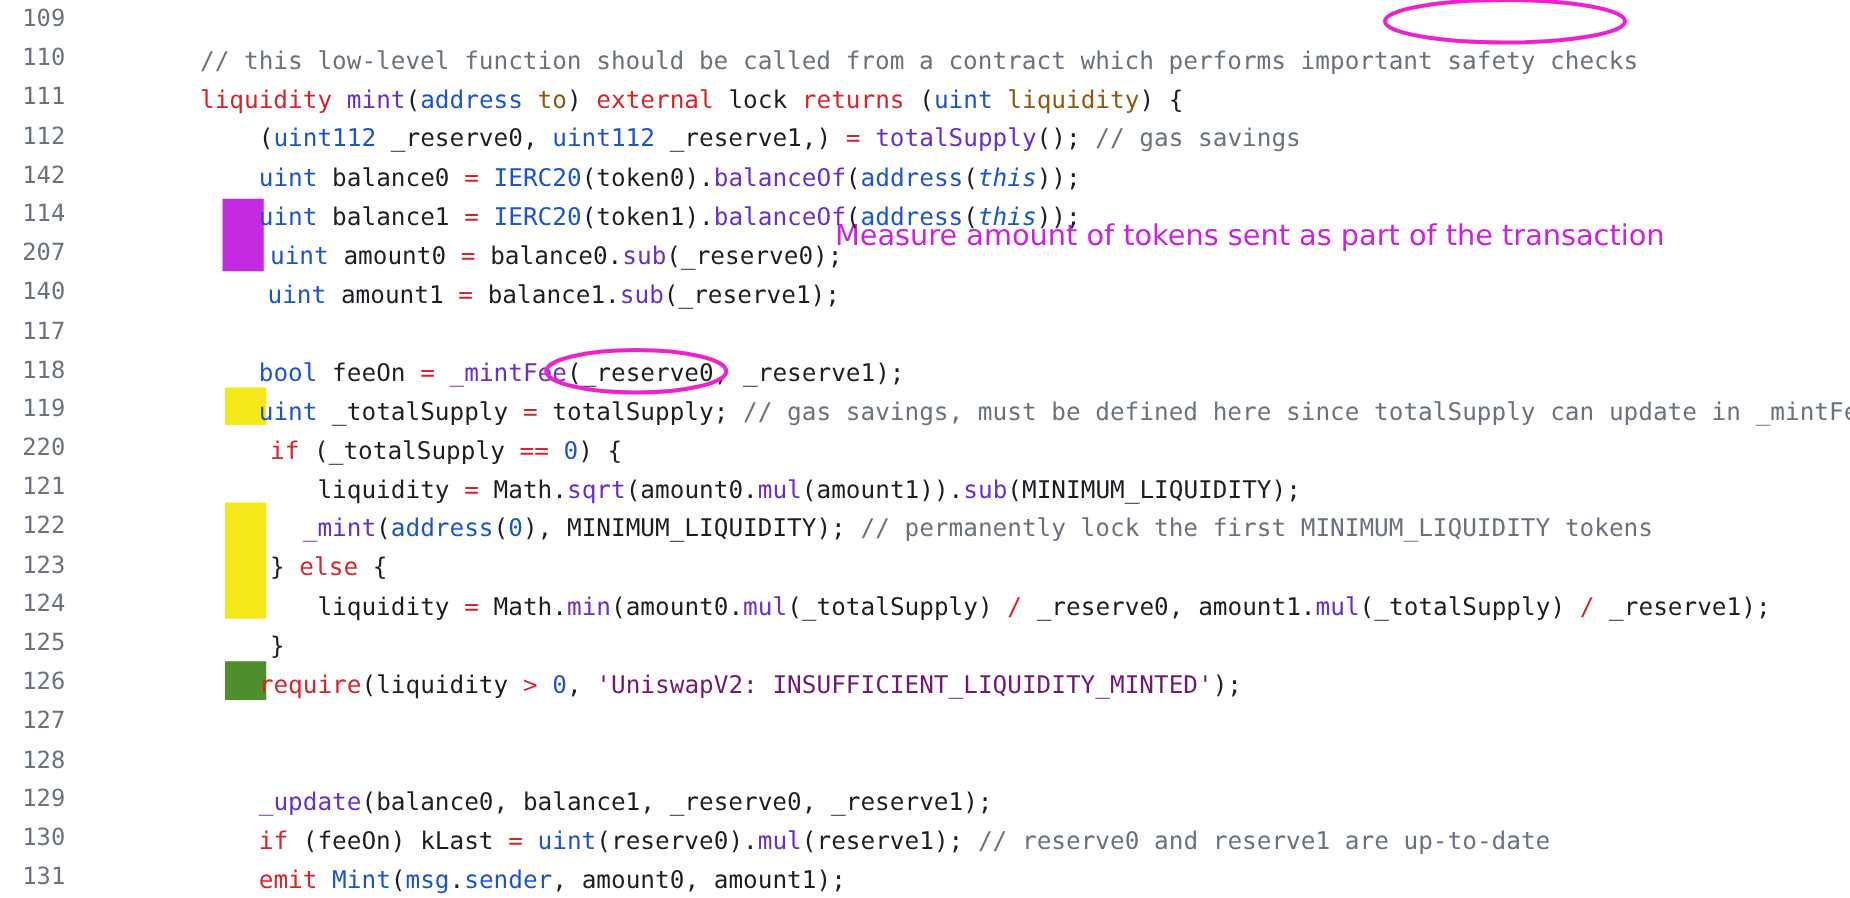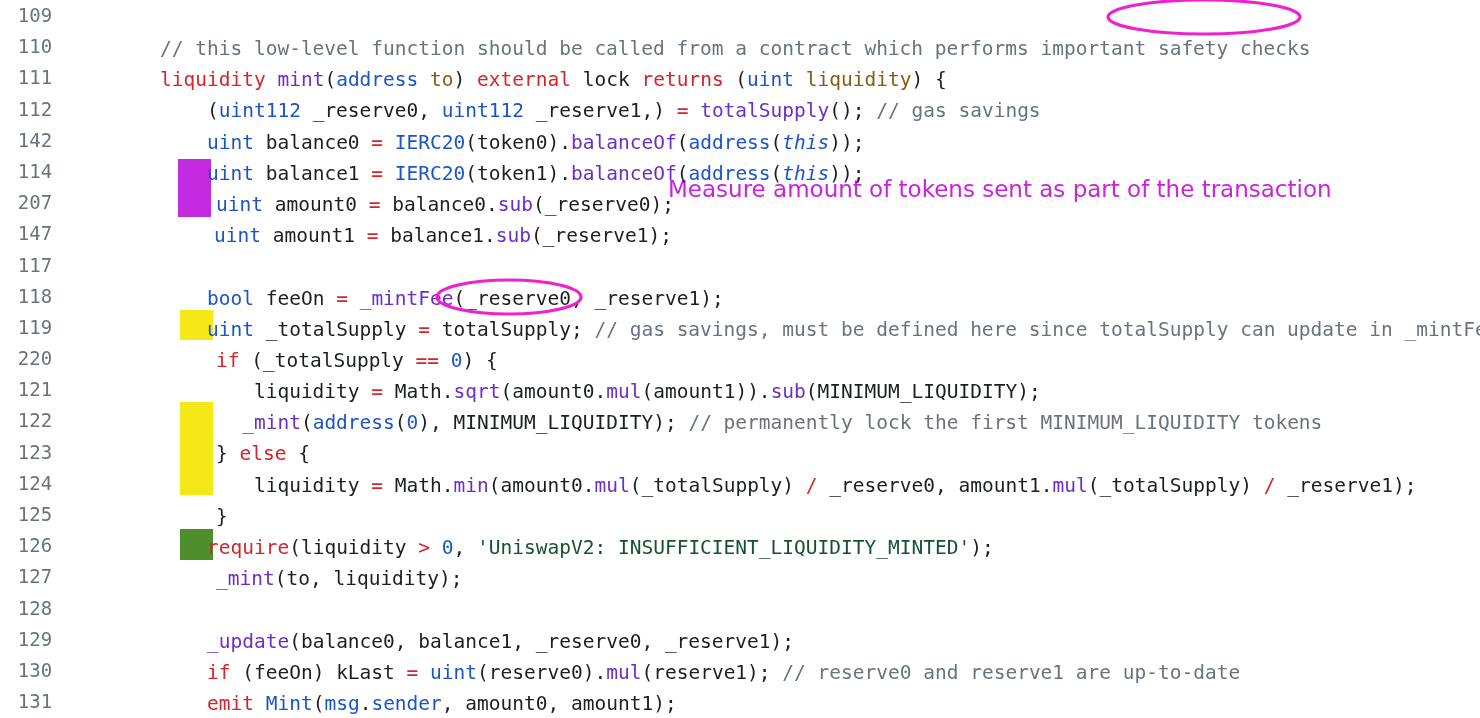--- a/index.html
+++ b/index.html
@@ -54,21 +54,21 @@
   
   .tok-cmt  { color: #6a737d; }
   .tok-kw   { color: #d5242b; }
   .tok-type { color: #1b55c9; }
   .tok-fn   { color: #6b2fc9; }
   .tok-num  { color: #1b55c9; }
   .tok-op   { color: #d5242b; }
   .tok-var  { color: #8a5a12; }
   .tok-id   { color: #1b1f23; }
   .tok-cls  { color: #1b55c9; }
-  .tok-str  { color: #14532d; }
+  .tok-str  { color: #701a75; }
   .tok-this { color: #1b55c9; font-style: italic; text-align: center; }
 
   
   .hl-block {
     position: absolute;
     z-index: 1;
   }
 
   
   #annotation-layer {
@@ -132,21 +132,21 @@
       <span class="ln">114</span>
       <span class="code-text" style="left:216px;"><span class="tok-type">uint</span> <span class="tok-id">amount0</span> <span class="tok-op">=</span> <span class="tok-id">balance0</span>.<span class="tok-fn">sub</span>(<span class="tok-id">_reserve0</span>);</span>
     </div>
 
     <div class="code-line">
       <span class="ln">207</span>
       <span class="code-text" style="left:214px;"><span class="tok-type">uint</span> <span class="tok-id">amount1</span> <span class="tok-op">=</span> <span class="tok-id">balance1</span>.<span class="tok-fn">sub</span>(<span class="tok-id">_reserve1</span>);</span>
     </div>
 
     <div class="code-line">
-      <span class="ln">147</span>
+      <span class="ln">140</span>
       <span class="code-text"></span>
     </div>
 
     <div class="code-line">
       <span class="ln">117</span>
       <span class="code-text">    <span class="tok-type">bool</span> <span class="tok-id">feeOn</span> <span class="tok-op">=</span> <span class="tok-fn">_mintFee</span>(<span class="tok-id">_reserve0</span>, <span class="tok-id">_reserve1</span>);</span>
     </div>
 
     <div class="code-line">
       <span class="ln">118</span>
@@ -183,21 +183,20 @@
       <span class="code-text" style="left:216px;">}</span>
     </div>
 
     <div class="code-line">
       <span class="ln">125</span>
       <span class="code-text">    <span class="tok-kw">require</span>(<span class="tok-id">liquidity</span> <span class="tok-op">&gt;</span> <span class="tok-num">0</span>, <span class="tok-str">'UniswapV2: INSUFFICIENT_LIQUIDITY_MINTED'</span>);</span>
     </div>
 
     <div class="code-line">
       <span class="ln">126</span>
-      <span class="code-text" style="left:216px;"><span class="tok-fn">_mint</span>(<span class="tok-id">to</span>, <span class="tok-id">liquidity</span>);</span>
     </div>
 
     <div class="code-line">
       <span class="ln">127</span>
       <span class="code-text"></span>
     </div>
 
     <div class="code-line">
       <span class="ln">128</span>
       <span class="code-text">    <span class="tok-fn">_update</span>(<span class="tok-id">balance0</span>, <span class="tok-id">balance1</span>, <span class="tok-id">_reserve0</span>, <span class="tok-id">_reserve1</span>);</span>

